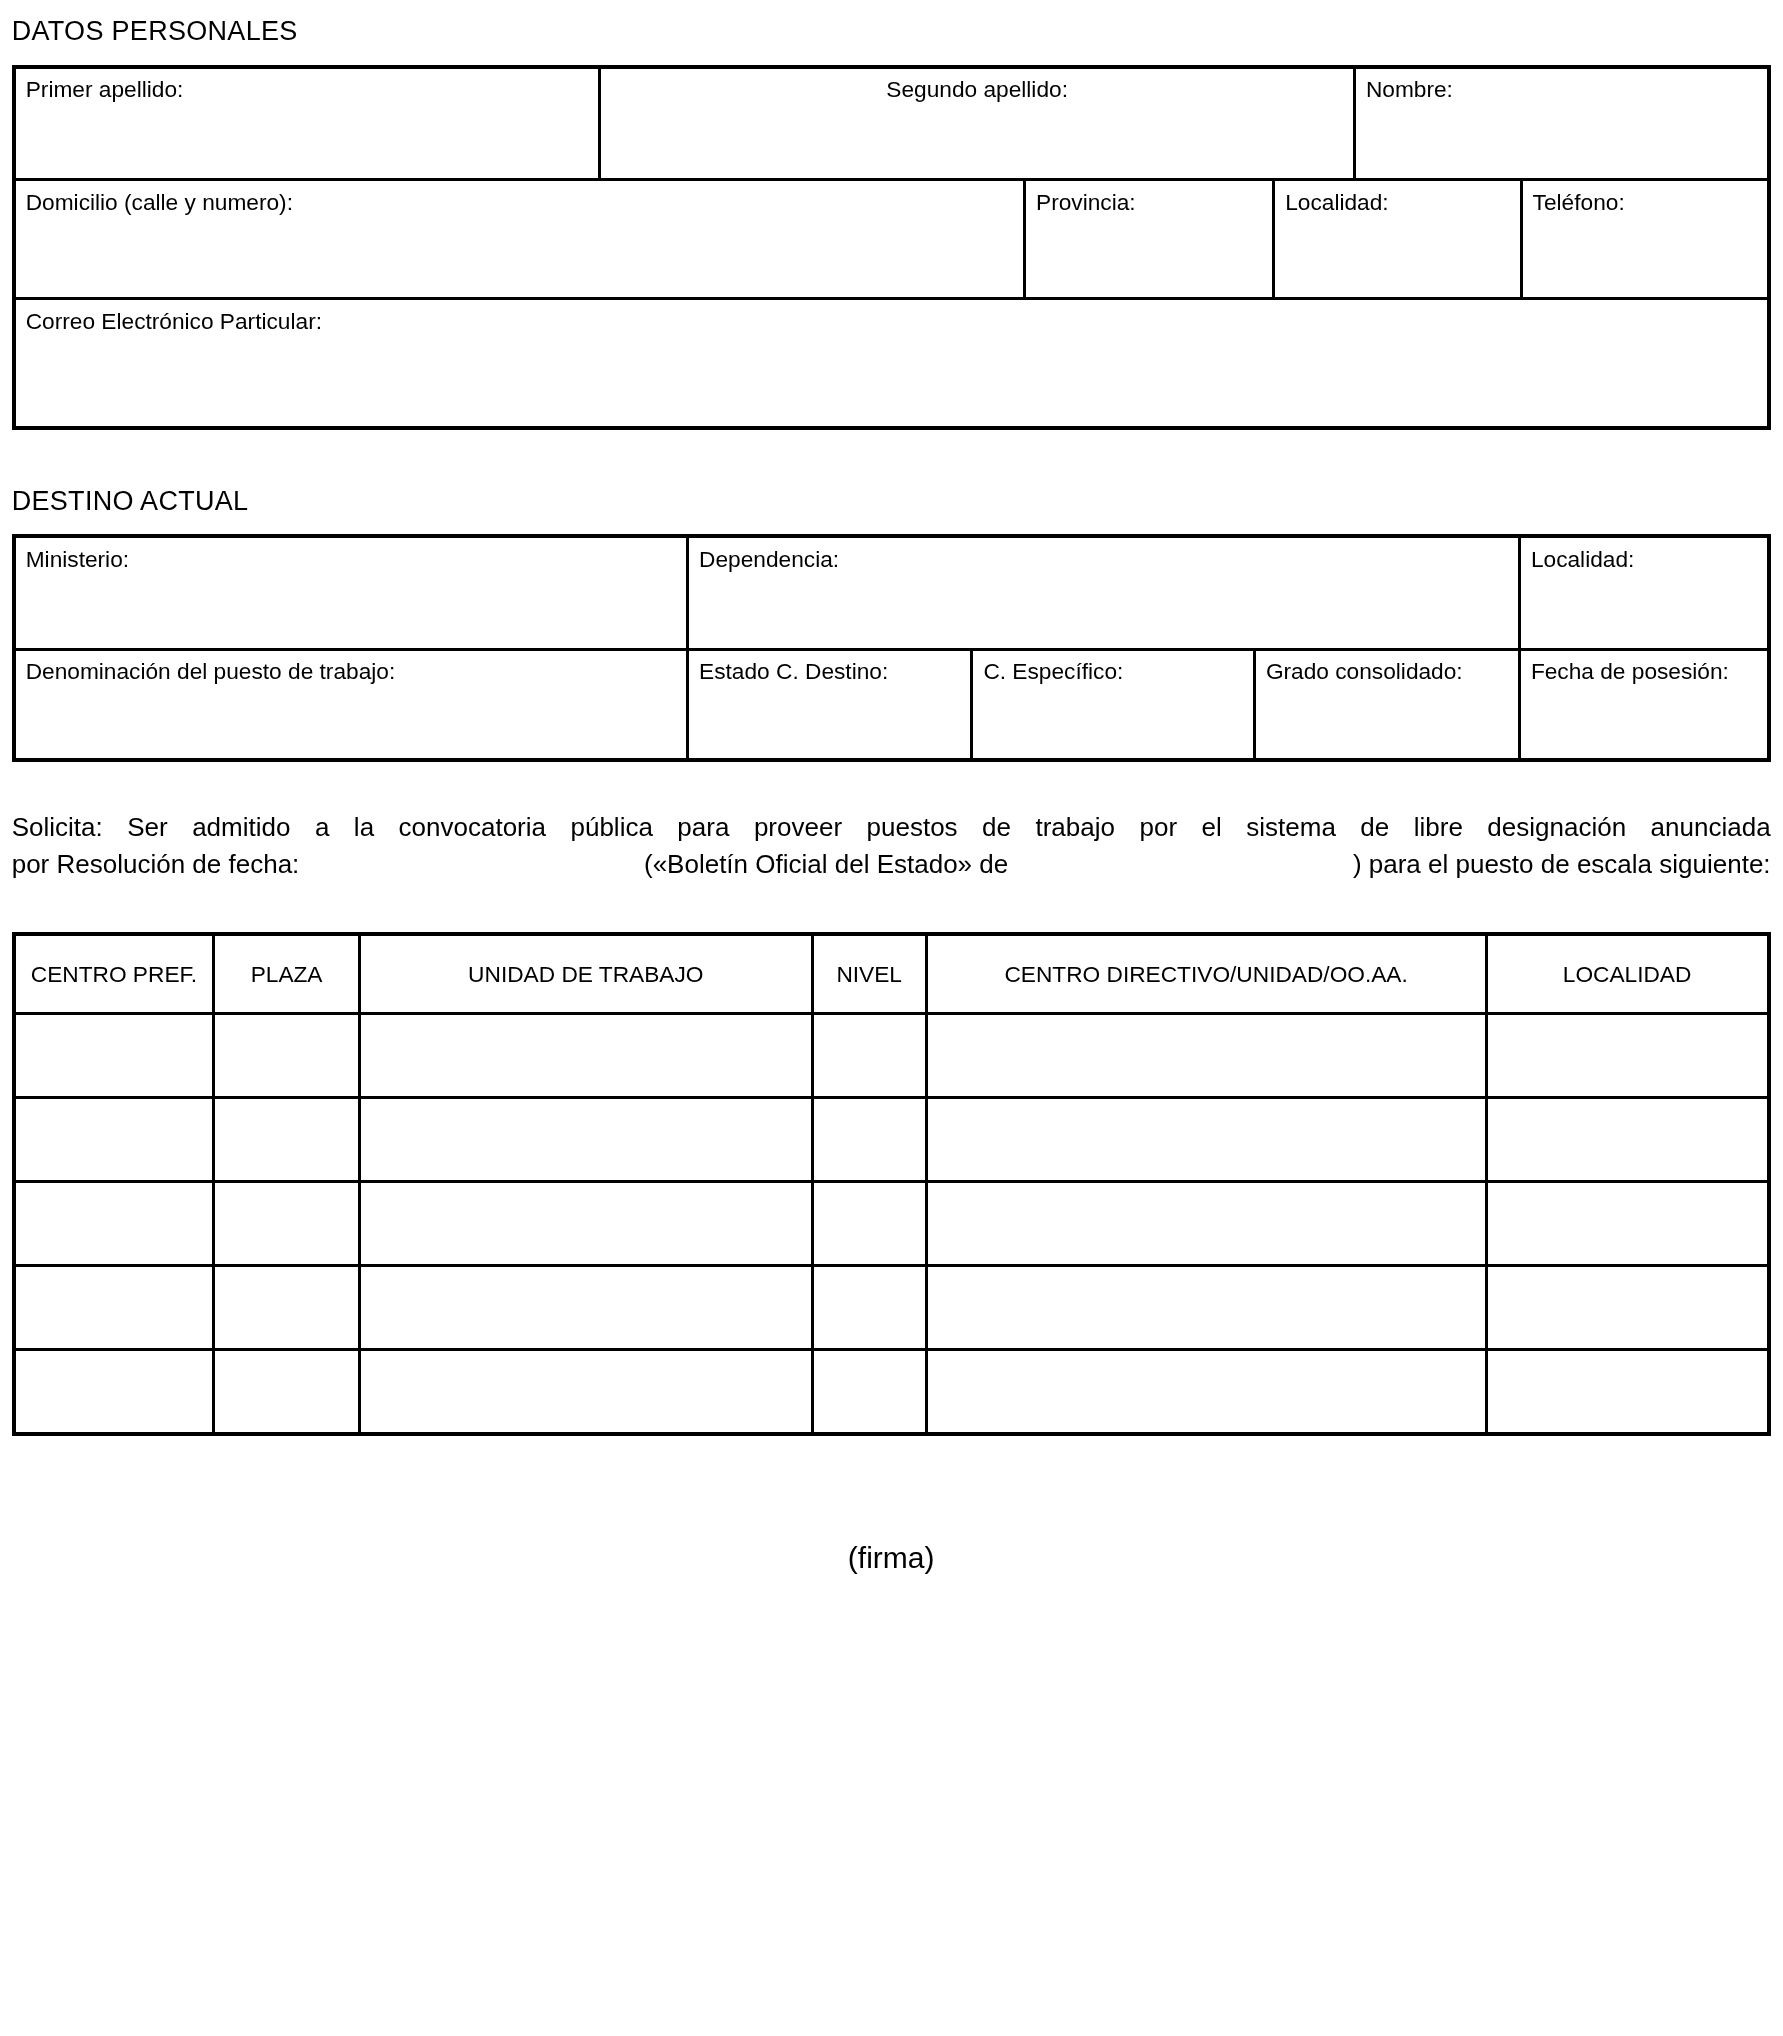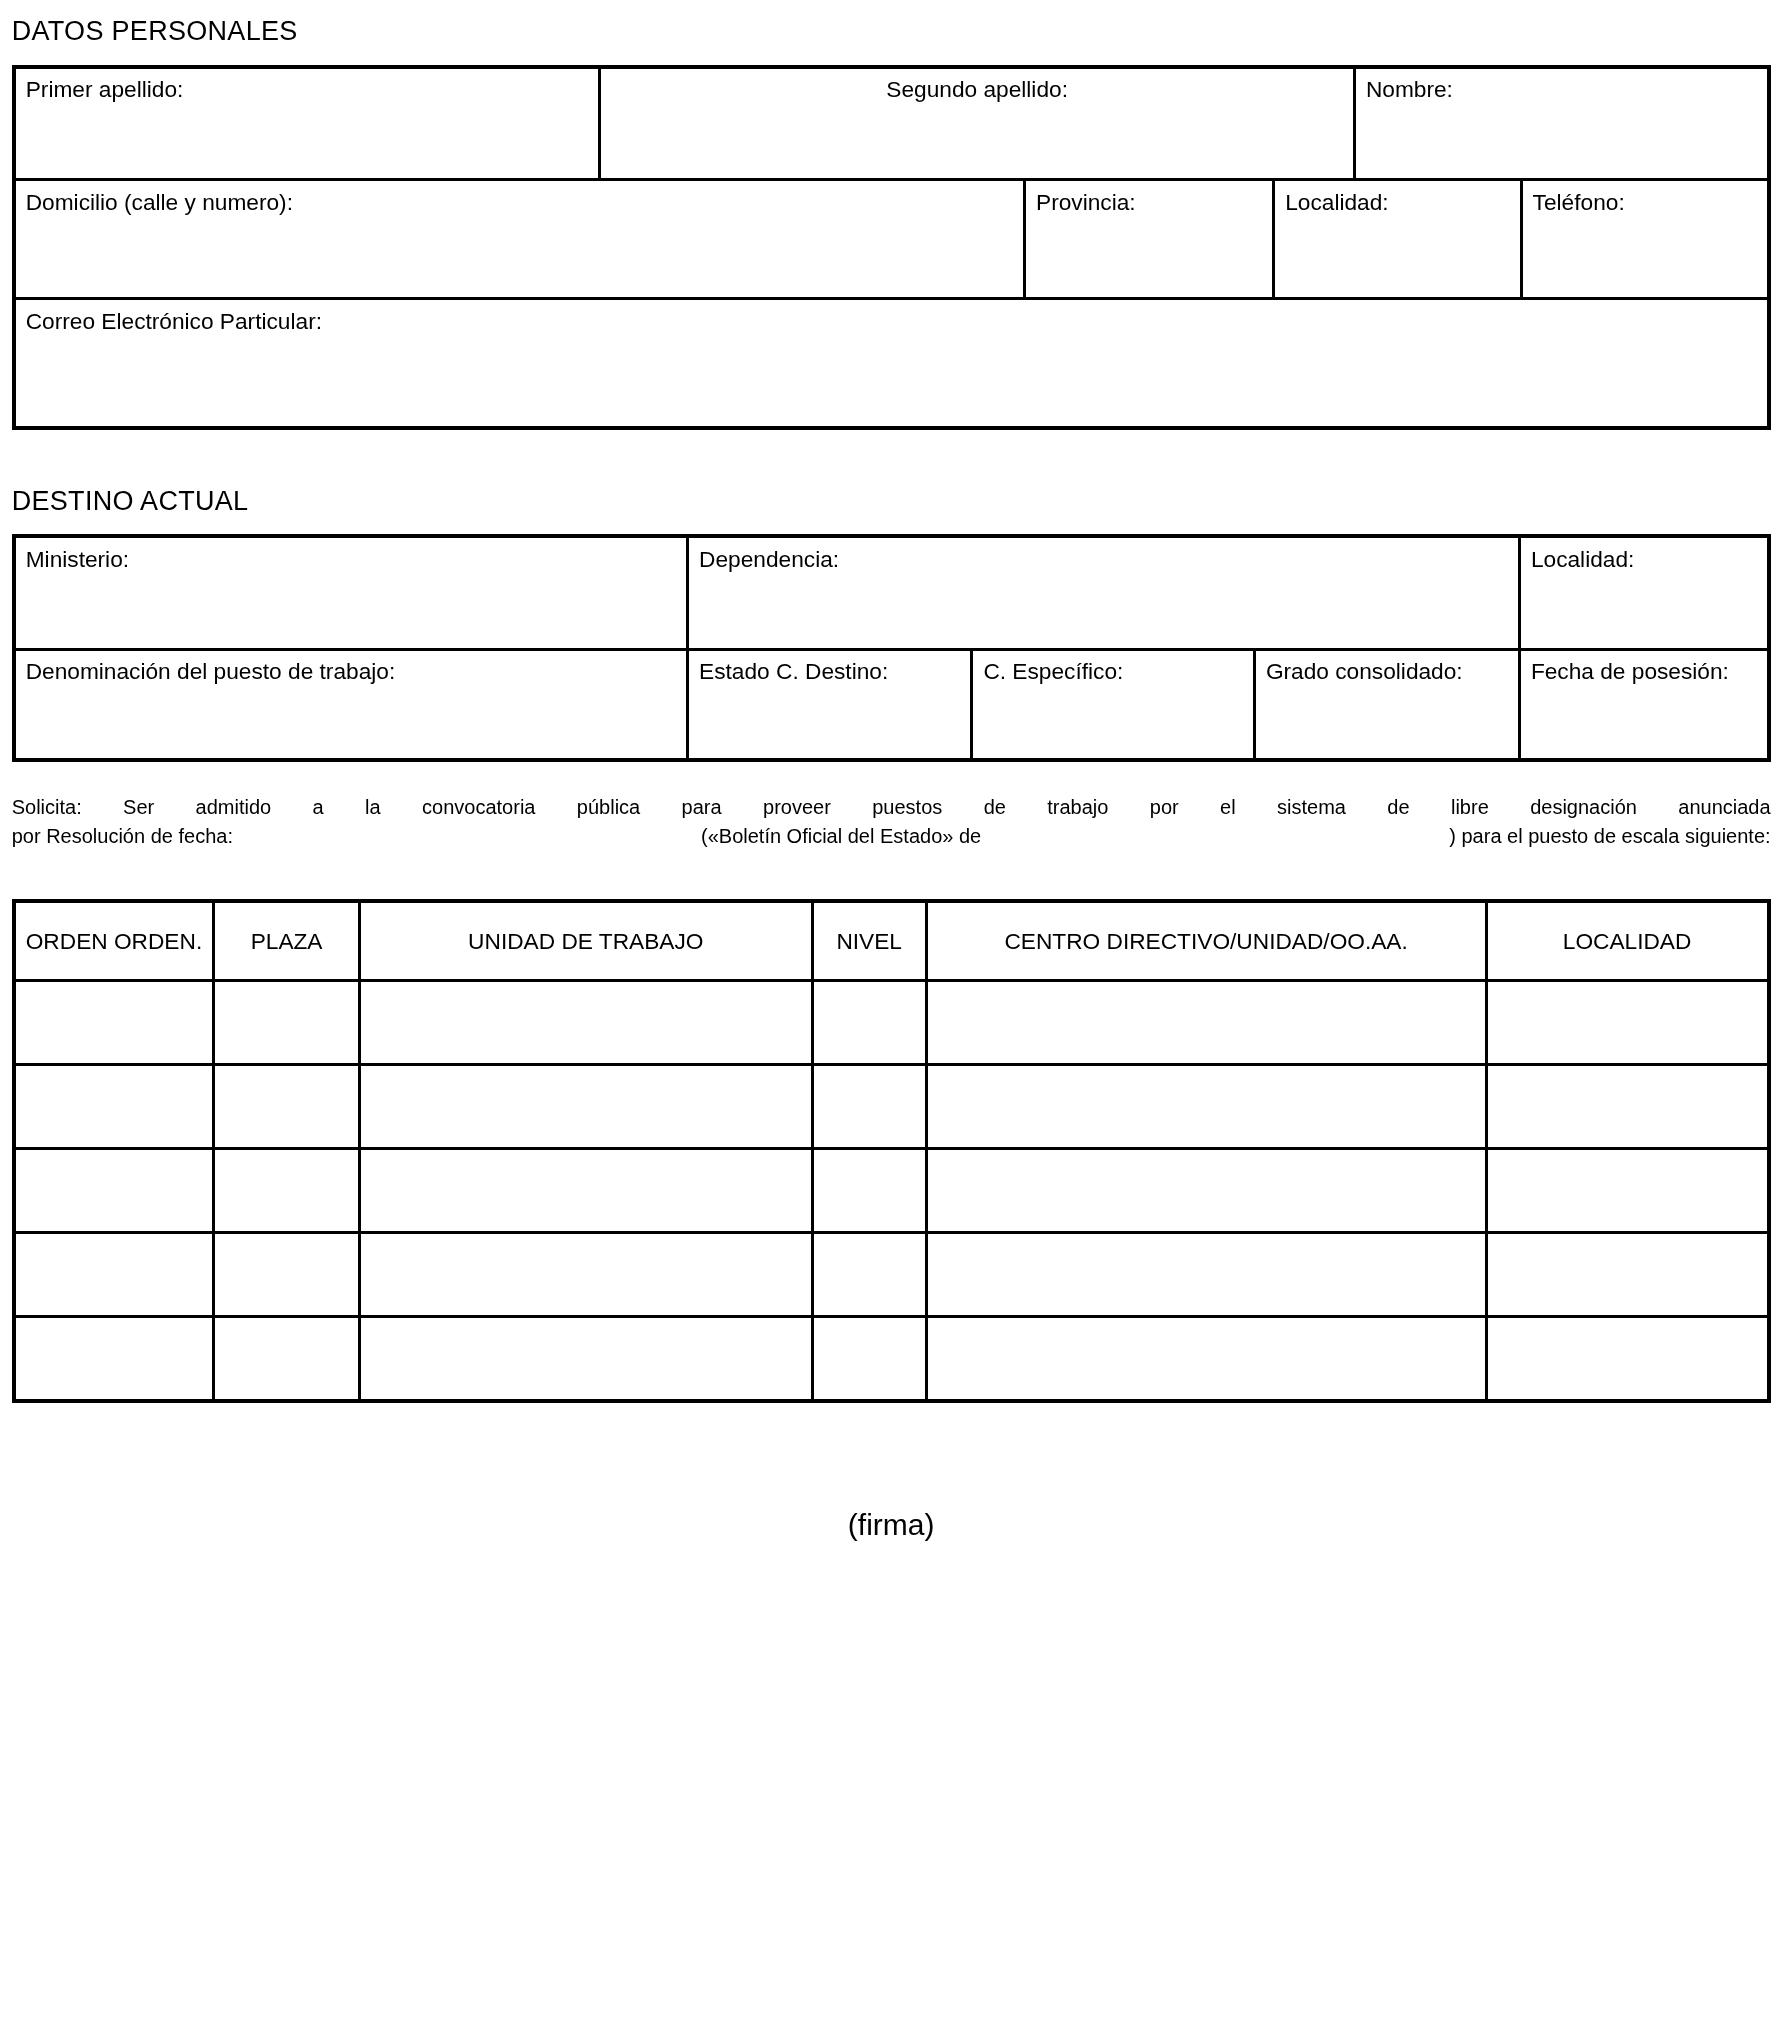--- a/index.html
+++ b/index.html
@@ -51,22 +51,22 @@
   tr.pu-head { height: 80px; }
   tr.pu-row  { height: 84px; }
   table.puestos th {
     font-weight: 400;
     text-align: center;
     vertical-align: middle;
     padding: 5px 5px;
   }
 
   .solicita {
-    margin-top: 31px;
-    font-size: 20px;
+    margin-top: 47px;
+    font-size: 26px;
     line-height: 1.42;
   }
   .solicita .line1 {
     text-align: justify;
     text-align-last: justify;
   }
   .solicita .line2 {
     display: flex;
     justify-content: space-between;
     white-space: nowrap;
@@ -160,21 +160,21 @@
       <colgroup>
         <col style="width:11.4%">
           <col style="width:8.3%">
           <col style="width:25.8%">
           <col style="width:6.5%">
           <col style="width:31.9%">
           <col style="width:16.1%">
       </colgroup>
       <tbody>
           <tr class="pu-head">
-        <th>ORDEN ORDEN.</th>
+        <th>CENTRO PREF.</th>
         <th>PLAZA</th>
         <th>UNIDAD DE TRABAJO</th>
         <th>NIVEL</th>
         <th>CENTRO DIRECTIVO/UNIDAD/OO.AA.</th>
         <th>LOCALIDAD</th>
       </tr>
       <tr class="pu-row">
         <td></td>
             <td></td>
             <td></td>

